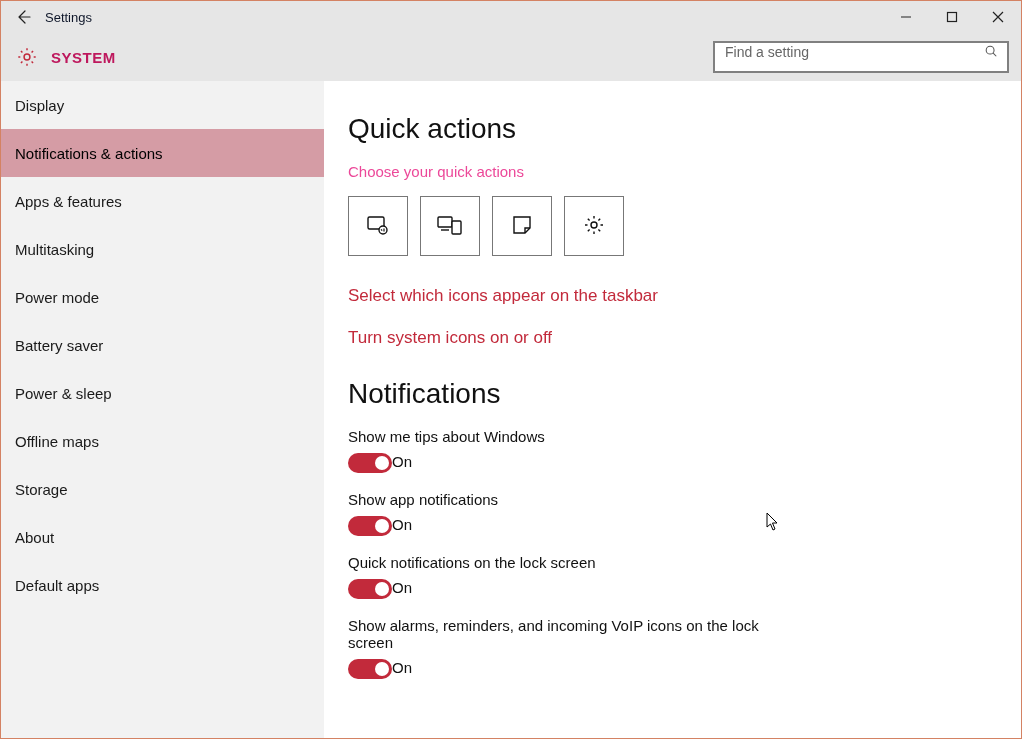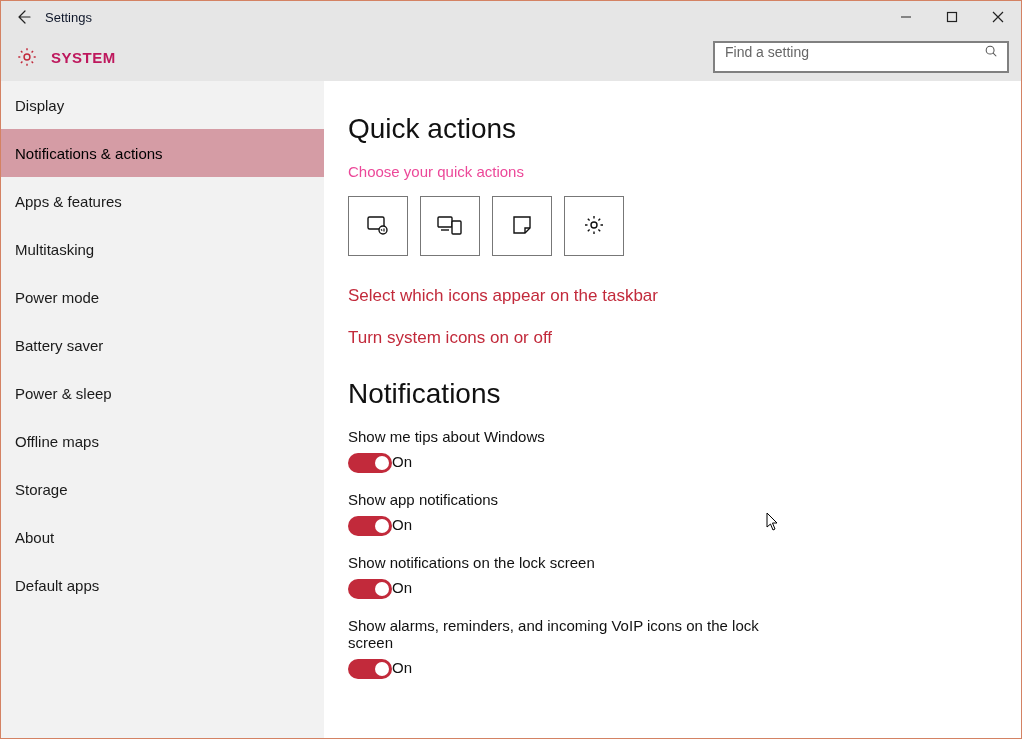--- a/index.html
+++ b/index.html
@@ -339,21 +339,21 @@
       <div class="toggle-label">Show app notifications</div>
       <div class="toggle-row">
         <div class="toggle">
             <div class="knob"></div>
           </div>
         <div class="toggle-state">On</div>
       </div>
     </div>
 
     <div class="toggle-block">
-      <div class="toggle-label">Show notifications on the lock screen</div>
+      <div class="toggle-label">Quick notifications on the lock screen</div>
       <div class="toggle-row">
         <div class="toggle">
             <div class="knob"></div>
           </div>
         <div class="toggle-state">On</div>
       </div>
     </div>
 
     <div class="toggle-block">
       <div class="toggle-label">Show alarms, reminders, and incoming VoIP icons on the lock screen</div>

